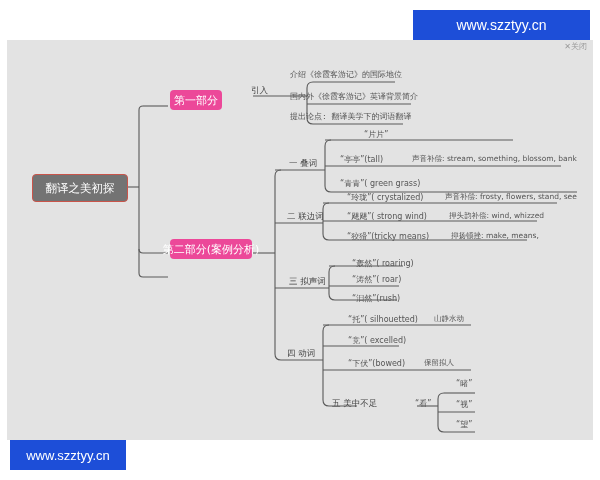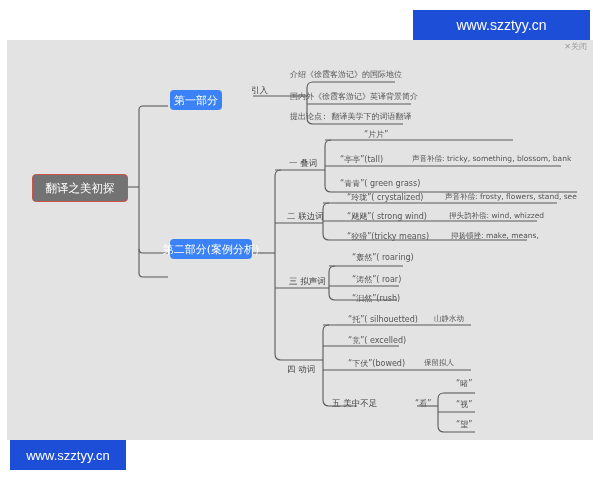--- a/index.html
+++ b/index.html
@@ -8,21 +8,21 @@
   .wm { position:absolute; background:#1d4ed8; color:#fff; font-family:Liberation Sans, sans-serif;
         font-size:14px; display:flex; align-items:center; justify-content:center; }
   .wm-top { left:413px; top:10px; width:177px; height:30px; }
   .wm-bottom { left:10px; top:440px; width:116px; height:30px; font-size:13px; }
   .canvas { position:absolute; left:7px; top:40px; width:586px; height:400px; background:#e3e3e3; }
   .close-glyph { position:absolute; right:6px; top:1px; font-size:8px; color:#9a9a9a; }
   svg.lines { position:absolute; left:0; top:0; }
   .node { position:absolute; color:#fff; border-radius:4px; font-size:11px;
           display:flex; align-items:center; justify-content:center; white-space:nowrap; }
   .root { background:#737373; border:1px solid #c9544a; font-size:11.5px; }
-  .dark { background:#3b82f6; }
+  .dark { background:#ec4899; }
   .t { position:absolute; font-size:8px; color:#555; white-space:nowrap; }
   .t.sm { font-size:7.5px; }
   .lbl { position:absolute; font-size:8.5px; color:#444; white-space:nowrap; }
 </style>
 </head>
 <body>
 
 <div class="wm wm-top">www.szztyy.cn</div>
 
 <div class="canvas">
@@ -77,36 +77,36 @@
   <div class="node dark" style="left:163px;top:199px;width:82px;height:20px;">第二部分(案例分析)</div>
 
   <span class="lbl" style="left:244px;top:45px;">引入</span>
   <span class="t" style="left:283px;top:29px;">介绍《徐霞客游记》的国际地位</span>
   <span class="t" style="left:283px;top:51px;text-align:right;">国内外《徐霞客游记》英译背景简介</span>
   <span class="t" style="left:283px;top:71px;font-family:Liberation Mono, monospace;">提出论点: 翻译美学下的词语翻译</span>
 
   <span class="lbl" style="left:282px;top:118px;">一 叠词</span>
   <span class="lbl" style="left:280px;top:171px;">二 联边词</span>
   <span class="lbl" style="left:282px;top:236px;">三 拟声词</span>
-  <span class="lbl" style="left:280px;top:308px;margin-top:16px;">四 动词</span>
+  <span class="lbl" style="left:280px;top:308px;">四 动词</span>
   <span class="lbl" style="left:325px;top:358px;">五 美中不足</span>
 
   <span class="t" style="left:333px;top:89px;margin-left:24px;">“片片”</span>
   <span class="t" style="left:333px;top:114px;">“亭亭”(tall)</span>
-  <span class="t sm" style="left:405px;top:114px;">声音补偿: tricky, something, blossom, bank</span>
+  <span class="t sm" style="left:405px;top:114px;">声音补偿: stream, something, blossom, bank</span>
   <span class="t" style="left:333px;top:138px;">“青青”( green grass)</span>
 
   <span class="t" style="left:340px;top:152px;">“玲珑”( crystalized)</span>
   <span class="t sm" style="left:438px;top:152px;">声音补偿: frosty, flowers, stand, see</span>
   <span class="t" style="left:340px;top:171px;">“飓飓”( strong wind)</span>
   <span class="t sm" style="left:442px;top:171px;">押头韵补偿: wind, whizzed</span>
   <span class="t" style="left:340px;top:191px;">“狡猾”(tricky means)</span>
   <span class="t sm" style="left:444px;top:191px;">抑扬顿挫: make, means,</span>
 
-  <span class="t" style="left:345px;top:212px;">“轰然”( roaring)</span>
+  <span class="t" style="left:345px;top:218px;">“轰然”( roaring)</span>
   <span class="t" style="left:345px;top:234px;">“涛然”( roar)</span>
   <span class="t" style="left:345px;top:253px;">“汩然”(rush)</span>
 
   <span class="t" style="left:341px;top:274px;">“托”( silhouetted)</span>
   <span class="t sm" style="left:427px;top:274px;">山静水动</span>
   <span class="t" style="left:341px;top:295px;">“竞”( excelled)</span>
   <span class="t" style="left:341px;top:318px;">“下伏”(bowed)</span>
   <span class="t sm" style="left:417px;top:318px;">保留拟人</span>
 
   <span class="t" style="left:408px;top:358px;">“看”</span>

